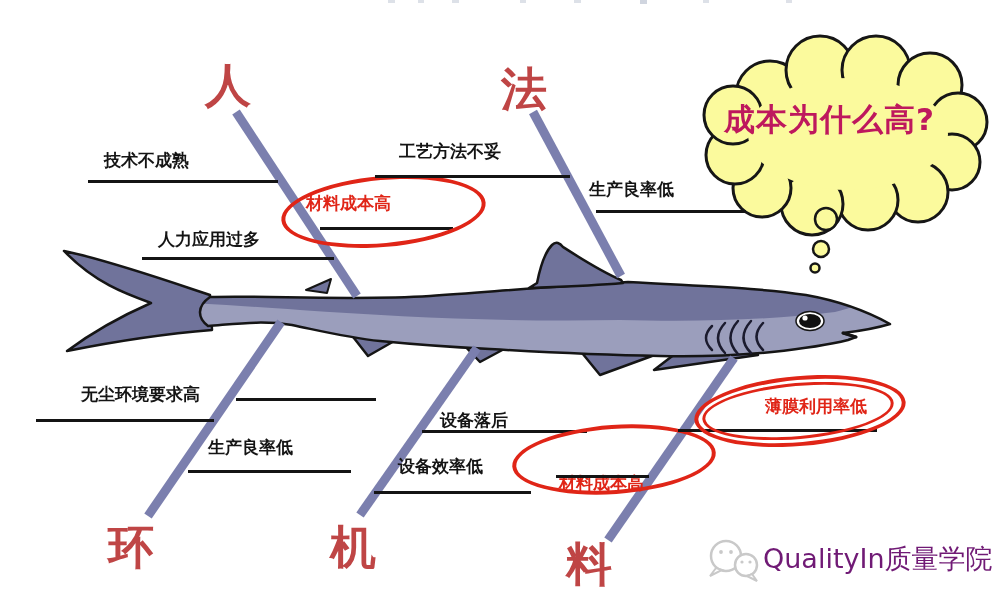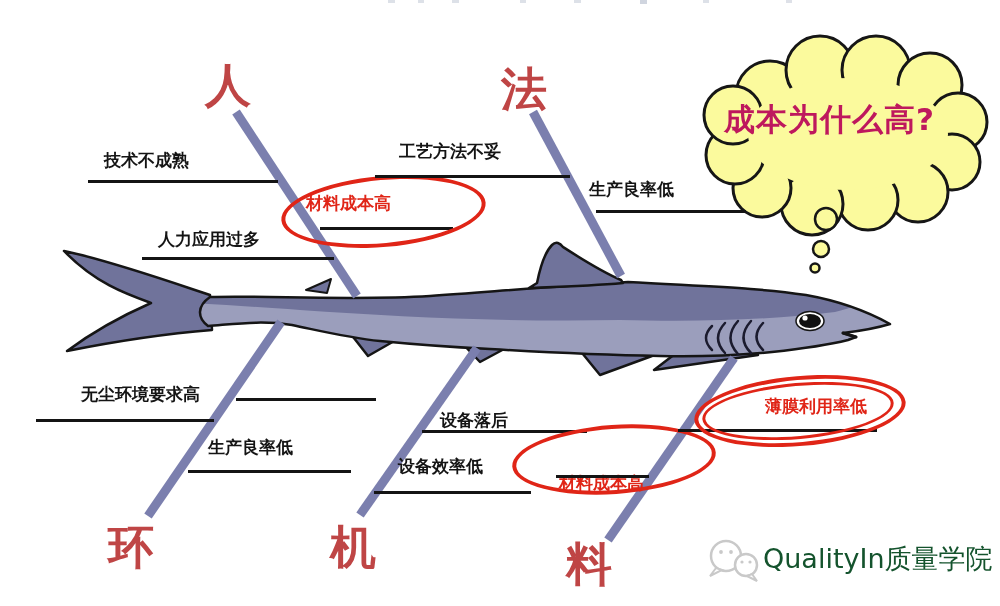--- a/index.html
+++ b/index.html
@@ -22,21 +22,21 @@
     position:absolute;border:4px solid #e02517;border-radius:50%;
   }
   .ellipse.thin{border-width:3px;}
   .bubble-text{
     position:absolute;left:724px;top:104px;width:230px;
     font-size:31px;font-weight:700;color:#be185d;letter-spacing:1px;
     white-space:nowrap;line-height:1;
   }
   .watermark-text{
     position:absolute;left:763px;top:545px;
-    font-size:27px;font-weight:400;color:#14532d;
+    font-size:27px;font-weight:400;color:#701a75;
     text-shadow:1px 1px 0 #ffffff;white-space:nowrap;line-height:1;
   }
 </style>
 </head>
 <body>
 
 <div id="stage">
 
   <svg id="fishsvg" width="1000" height="606" viewBox="0 0 1000 606">
     <defs>

